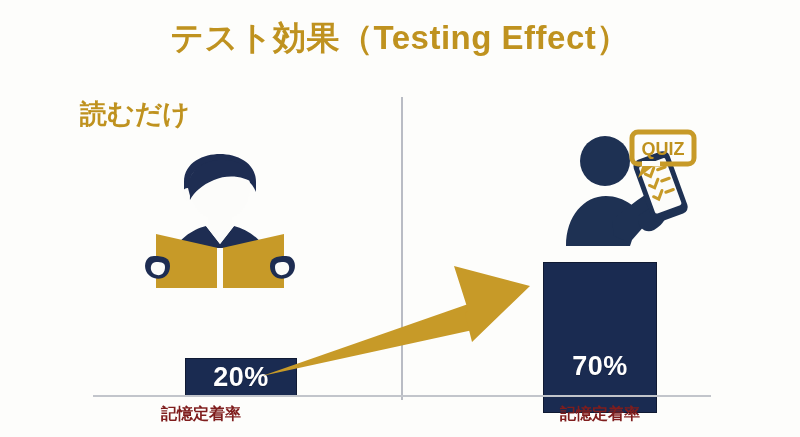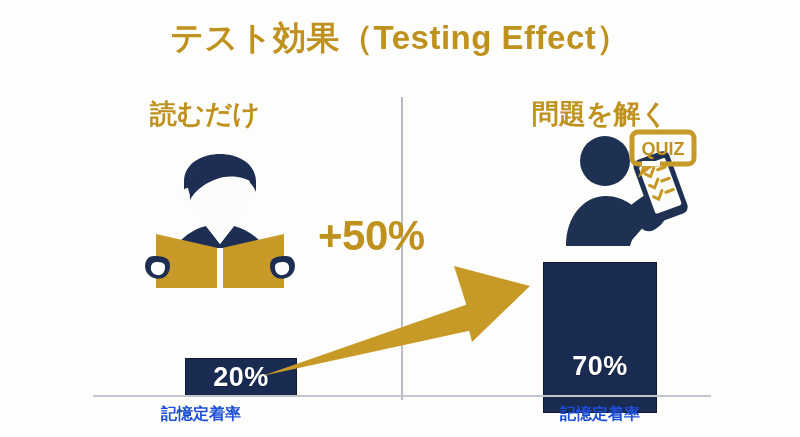--- a/index.html
+++ b/index.html
@@ -30,21 +30,21 @@
     white-space: nowrap;
   }
 
   
   .section-heading {
     position: absolute;
     font-size: 27px;
     font-weight: bold;
     color: #bf921f;
     white-space: nowrap;
-    text-align: center;
+    text-align: left;
   }
   #heading-left  { top: 96px; left:  80px; width: 250px; }
   #heading-right { top: 96px; left: 475px; width: 250px; }
 
   
   #divider {
     position: absolute;
     left: 401px;
     top: 97px;
     width: 2px;
@@ -77,21 +77,21 @@
     letter-spacing: 0.5px;
     text-shadow: 0 1px 1px rgba(0,0,0,0.25);
   }
   #bar-left  { left: 145px; top: 358px; width: 112px; height: 38px; margin-left: 40px; }
   #bar-right { left: 543px; top: 262px; width: 114px; height: 151px; }
   #bar-right .bar-value { margin-top: 58px; }
 
   .bar-caption {
     position: absolute;
     font-size: 16px;
-    color: #1d4ed8;
+    color: #7f1d1d;
     font-weight: bold;
     text-align: center;
     white-space: nowrap;
   }
   #caption-left  { top: 404px; left:  76px; width: 250px; }
   #caption-right { top: 404px; left: 475px; width: 250px; }
 
   
   #delta-label {
     position: absolute;
@@ -157,32 +157,30 @@
       <path d="M144 114 C150 114, 151 123, 146 126 C140 129, 135 126, 135 119
                C135 115, 138 114, 144 114 Z" fill="#fcfcfa"></path>
     </svg>
   </div>
 
   <div class="bar" id="bar-left">
     <span class="bar-value">20%</span>
   </div>
   <div class="bar-caption" id="caption-left">記憶定着率</div>
 
-  <div id="delta-label">+50%</div>
 
   <div class="art" id="art-arrow">
     <svg width="280" height="140" viewBox="0 0 280 140" xmlns="http://www.w3.org/2000/svg">
 
       <path d="M4 128 L216 54 L224 80 Z" fill="#c79a28"></path>
 
       <path d="M196 18 L272 38 L214 94 L207 66 L210 62 L203 40 Z" fill="#c79a28"></path>
     </svg>
   </div>
 
-  <div id="heading-right" class="section-heading">問題を解く</div>
 
   <div class="art" id="art-quiz">
     <svg width="160" height="120" viewBox="0 0 160 120" xmlns="http://www.w3.org/2000/svg">
 
       <circle cx="53" cy="33" r="25" fill="#1e3153"></circle>
 
       <path d="M14 118 C14 88, 32 68, 54 68 C72 68, 88 80, 94 96
                L80 112 L78 118 Z" fill="#1e3153"></path>
 
       <path d="M60 92 C72 82, 88 70, 100 62 L112 80 C100 90, 86 102, 76 114

